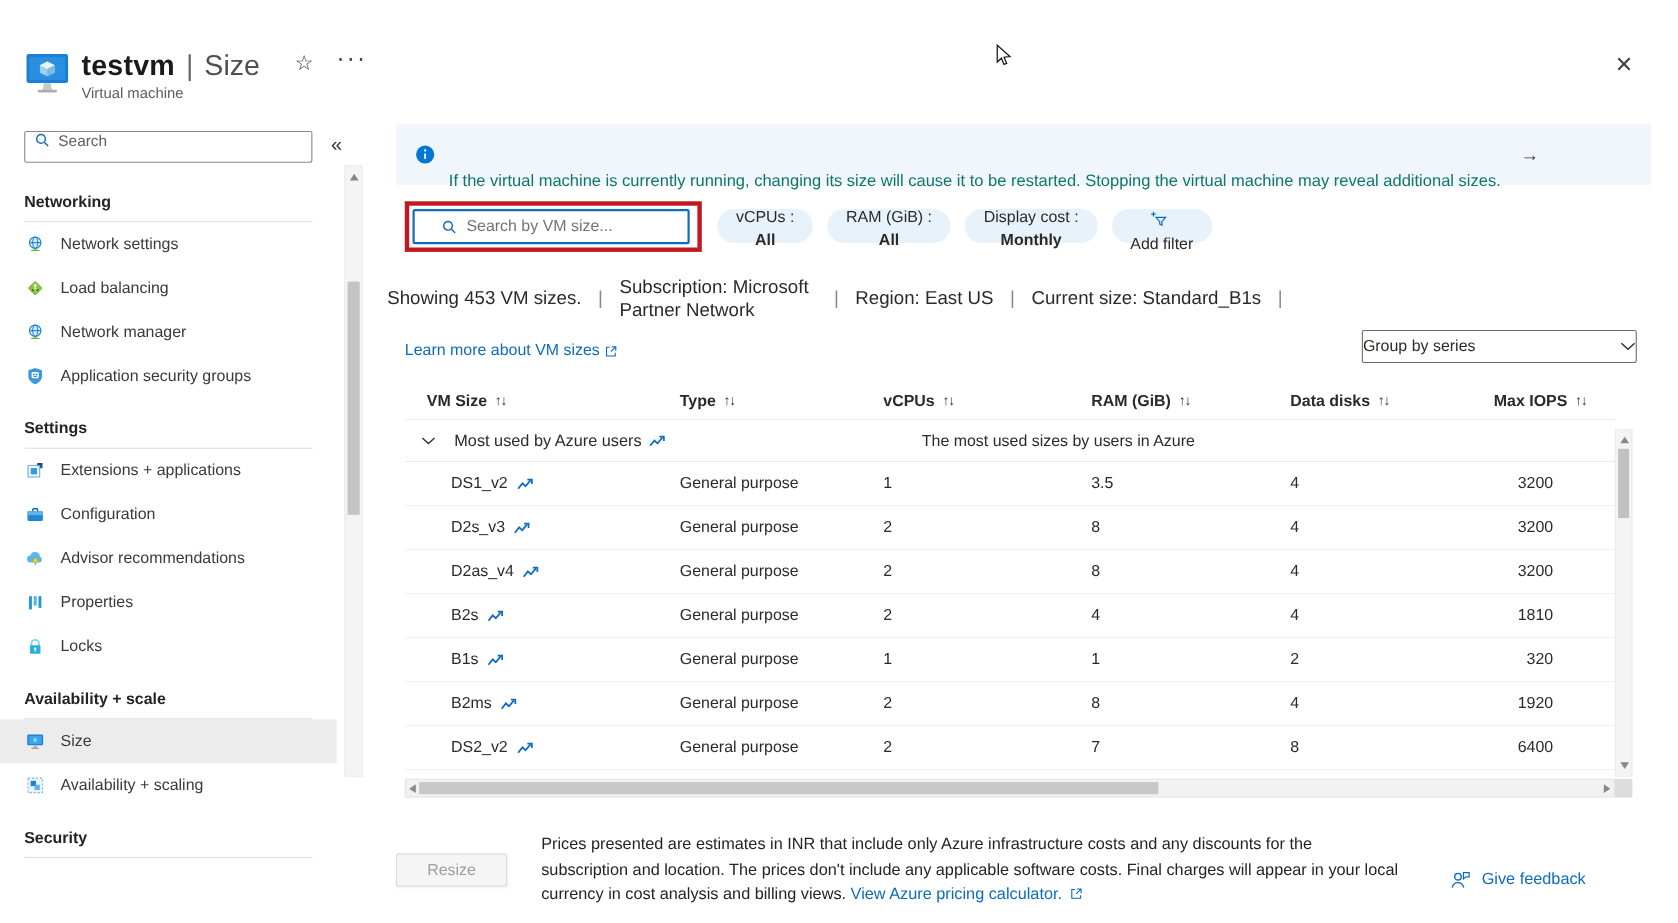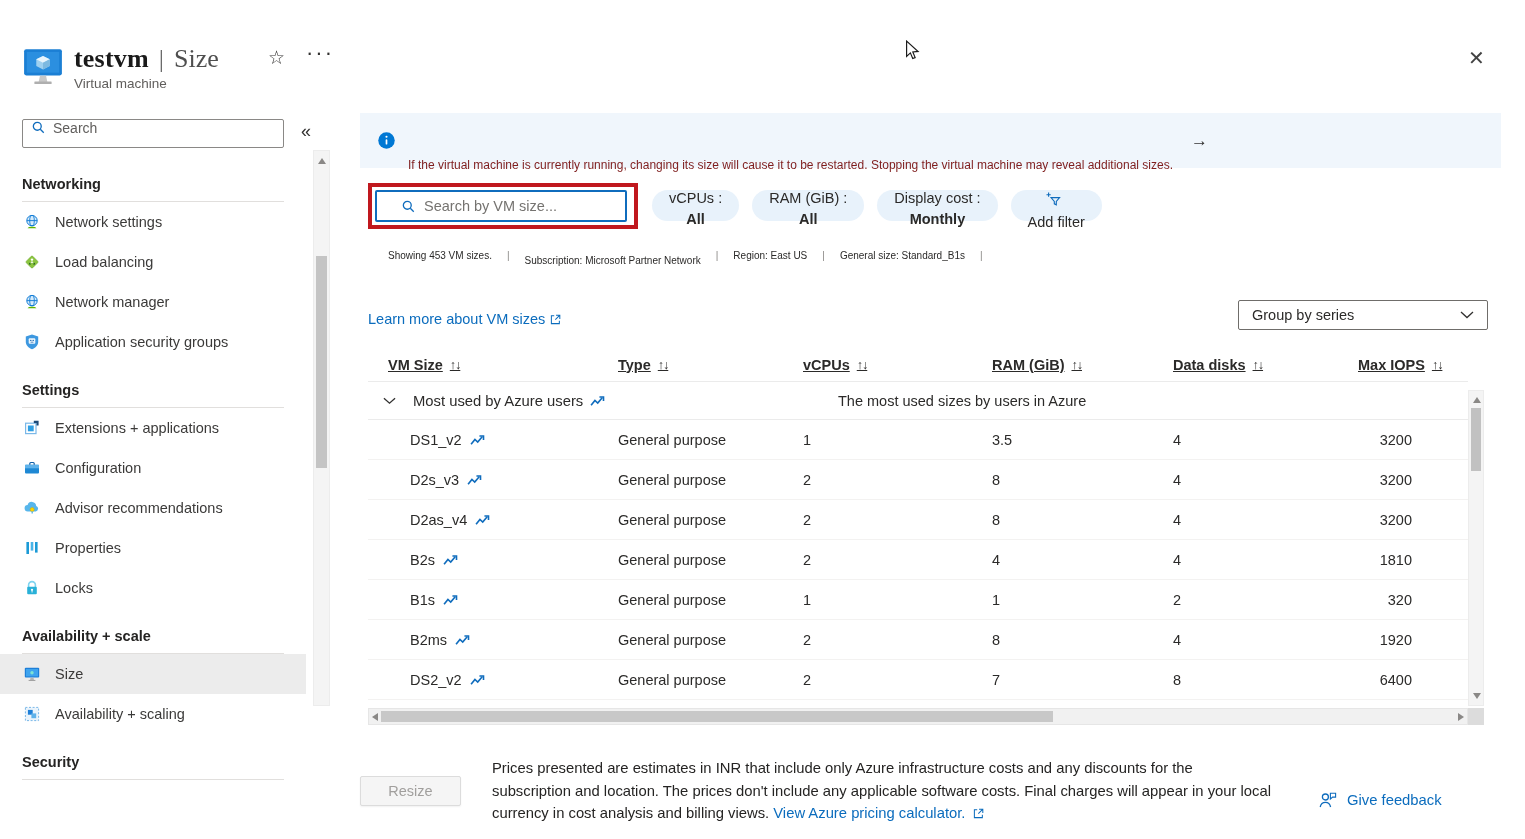--- a/index.html
+++ b/index.html
@@ -4,21 +4,21 @@
 <style>
   * { box-sizing: border-box; margin: 0; padding: 0; }
   html,body { width:1525px; height:839px; }
   body {
     position: relative; overflow: hidden; background:#fff;
     font-family:"Liberation Sans", sans-serif; color:#323130; font-size:14px;
   }
   
   .app-header { position:absolute; left:22px; top:44px; display:flex; gap:10px; }
   .vm-big-icon { width:42px; height:42px; margin-top:2px; }
-  .title-row { display:flex; align-items:center; gap:10px;font-family:Liberation Serif, serif; }
+  .title-row { display:flex; align-items:center; gap:10px; }
   .page-title { font-size:26px; font-weight:700; color:#1a1a1a; letter-spacing:.2px; }
   .title-sep { font-size:26px; font-weight:300; color:#6b6b6b; }
   .page-kind { font-size:26px; font-weight:400; color:#4f4f4f; }
   .resource-type { font-size:13.5px; color:#605e5c; margin-top:2px; }
   .star-btn { position:absolute; left:268px; top:46px; font-size:19px; color:#323130; cursor:pointer; }
   .more-btn { position:absolute; left:306px; top:40px; font-size:22px; color:#323130; letter-spacing:2px; cursor:pointer; }
   .close-btn { position:absolute; left:1468px; top:46px; font-size:20px; color:#424242; cursor:pointer; }
   .cursor { position:absolute; left:903px; top:40px; pointer-events:none; }
 
   
@@ -38,50 +38,50 @@
     font-weight:700; font-size:14.5px; color:#252423; }
   .nav-item { height:40px; display:flex; align-items:center; gap:14px; padding-left:23px; cursor:pointer; font-size:14.5px; color:#3b3a39; }
   .nav-item.selected { background:#ececec; }
   .nav-icon { width:18px; height:18px; flex:0 0 18px; }
   .nav-icon svg { width:18px; height:18px; display:block; }
 
   
   .banner { position:absolute; left:360px; top:113px; width:1141px; height:55px; background:#f0f6fc;
     display:flex; align-items:center; padding:0 18px 0 17px; gap:12px; }
   .banner-icon { width:19px; height:19px; flex:0 0 19px; }
-  .banner-text { font-size:12px; color:#7f1d1d;margin-top:48px; }
+  .banner-text { font-size:15px; color:#0f766e;margin-top:48px; }
   .banner-arrow { font-size:17px; color:#323130; margin-left:6px; }
 
   .annotation-box { position:absolute; left:368px; top:183px; width:270px; height:46px; border:4px solid #c0181e; }
   .vm-search-wrap { position:absolute; left:3px; top:3px; width:252px; height:32px; border:2px solid #0f6cbd; border-radius:2px;
     background:#fff; display:flex; align-items:center; padding:0 24px; gap:8px; }
   .vm-search-wrap input { border:none; outline:none; flex:1; font-size:14.5px; font-family:inherit; color:#323130; }
   .vm-search-wrap input::placeholder { color:#757370; }
 
   .pill-row { position:absolute; left:652px; top:190px; display:flex; gap:13px; }
   .pill { height:31px; border-radius:16px; background:#e8f2fb; display:flex; align-items:center; padding:0 17px; gap:5px;
     font-size:14.5px; color:#2b2a29; cursor:pointer; white-space:nowrap;flex-direction:column; }
   .pill .pill-value { font-weight:700; }
   .pill .pill-icon { width:19px; height:19px; margin-right:3px; }
 
-  .status-row { position:absolute; left:388px; top:250px; width:880px; display:flex; align-items:flex-start; font-size:10px; color:#2b2a29; }
+  .status-row { position:absolute; left:352px; top:250px; width:880px; display:flex; align-items:center; font-size:17px; color:#2b2a29; }
   .status-sep { color:#8a8886; margin:0 15px; }
   .status-subscription { max-width:180px; line-height:21px; }
 
   .learn-link { position:absolute; left:368px; top:311px; color:#0b6cbd; font-size:14.5px; display:flex; align-items:center; gap:5px; cursor:pointer; }
   .learn-link svg { color:#0b6cbd; }
 
   .groupby-select { position:absolute; left:1238px; top:300px; width:250px; height:30px; border:1px solid #6f6d6a; border-radius:2px;
-    display:flex; align-items:center; justify-content:space-between; padding:0 13px; font-size:14.5px; color:#2b2a29; background:#fff; cursor:pointer; }
+    display:flex; align-items:center; justify-content:space-between; padding:0 0; font-size:14.5px; color:#2b2a29; background:#fff; cursor:pointer; }
 
   
   .vm-table { position:absolute; left:368px; top:348px; width:1100px; }
   .t-grid { display:grid; grid-template-columns:250px 185px 189px 181px 185px 1fr; align-items:center; }
   .t-head { height:34px; border-bottom:1px solid #ebebeb; font-weight:700; font-size:14.5px; color:#2b2a29; }
-  .t-head .th { display:flex; align-items:center; gap:7px; cursor:pointer;text-decoration:underline; }
+  .t-head .th { display:flex; align-items:flex-start; gap:7px; cursor:pointer; }
   .t-head .th:first-child { padding-left:20px; }
   .sort-glyph { font-size:12.5px; font-weight:400; color:#323130; letter-spacing:-1px; }
   .group-row { position:relative; height:38px; border-bottom:1px solid #ebebeb; display:flex; align-items:center; }
   .group-chevron { margin-left:15px; cursor:pointer; display:flex; }
   .group-name { margin-left:17px; font-size:14.8px; color:#2b2a29; display:flex; align-items:center; gap:7px; cursor:pointer; }
   .group-desc { position:absolute; left:470px; font-size:14.5px; color:#2b2a29; }
   .t-row { height:40px; border-bottom:1px solid #f3f2f1; font-size:14.5px; color:#2b2a29; cursor:pointer; }
   .cell-name { padding-left:42px; display:flex; align-items:center; gap:8px; }
   .cell-iops { text-align:right; padding-right:56px; }
   .trend-icon { display:flex; }
@@ -327,21 +327,21 @@
     </div>
   </div>
 
 <div class="status-row">
   <span>Showing 453 VM sizes.</span>
   <span class="status-sep">|</span>
   <span class="status-subscription">Subscription: Microsoft Partner Network</span>
   <span class="status-sep">|</span>
   <span>Region: East US</span>
   <span class="status-sep">|</span>
-  <span>General size: Standard_B1s</span>
+  <span>Current size: Standard_B1s</span>
   <span class="status-sep">|</span>
 </div>
 
 <div class="learn-link">
   <span>Learn more about VM sizes</span>
   <span style="display:flex;">
     <svg viewBox="0 0 12 12" width="11" height="11">
         <path d="M4.6 1.8H1.5v8.7h8.7V7.4" fill="none" stroke="currentColor" stroke-width="1.1"></path>
         <path d="M6.6 1.3h4.1v4.1M10.5 1.5L5.8 6.2" fill="none" stroke="currentColor" stroke-width="1.1"></path>
       </svg>

